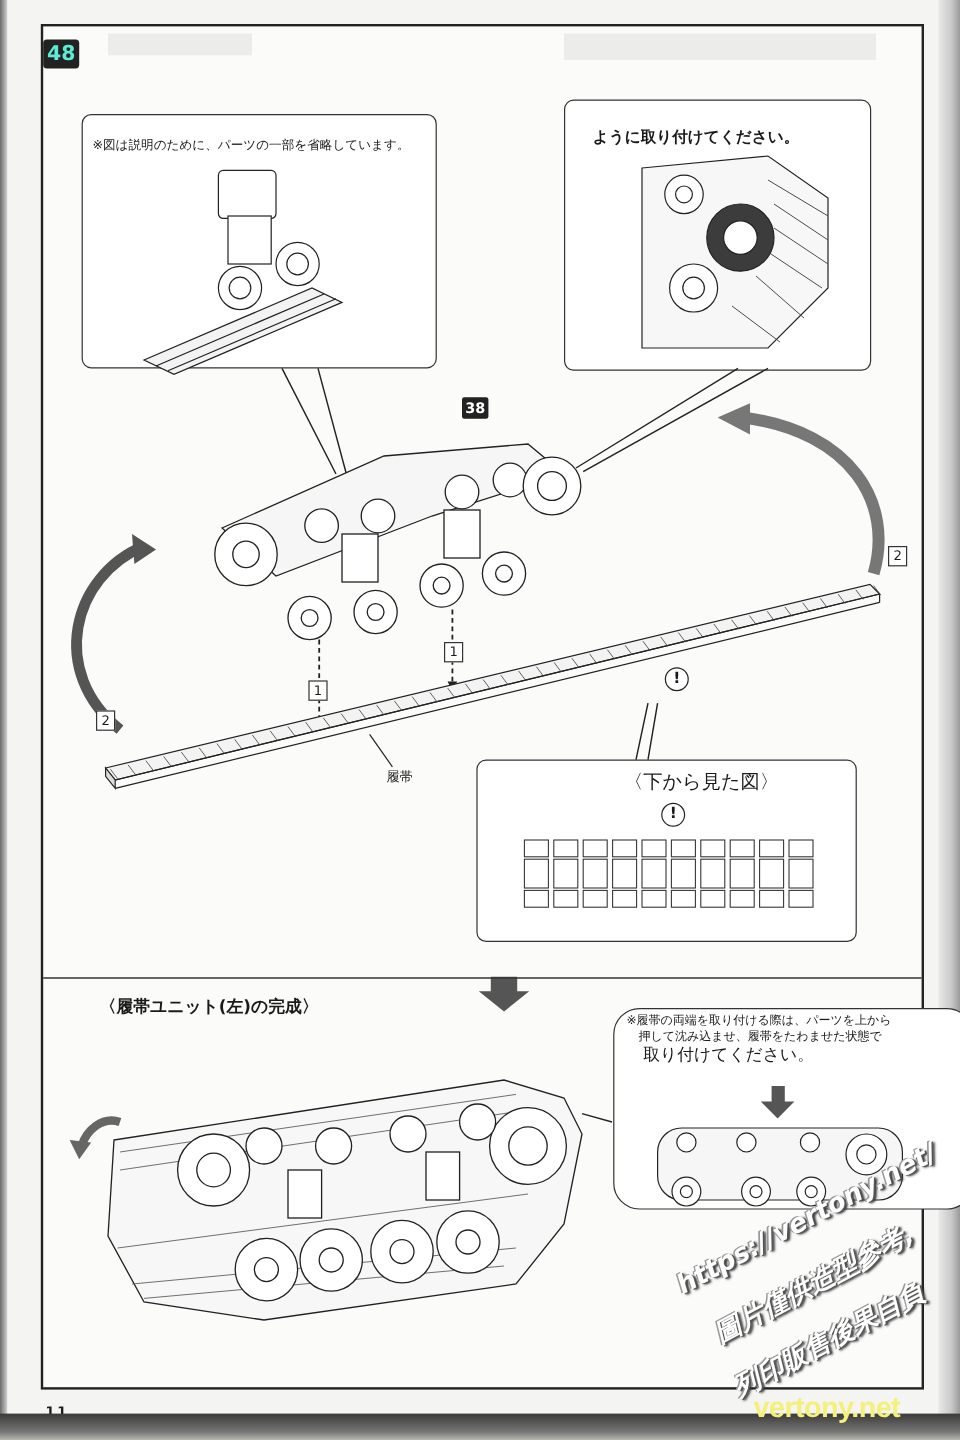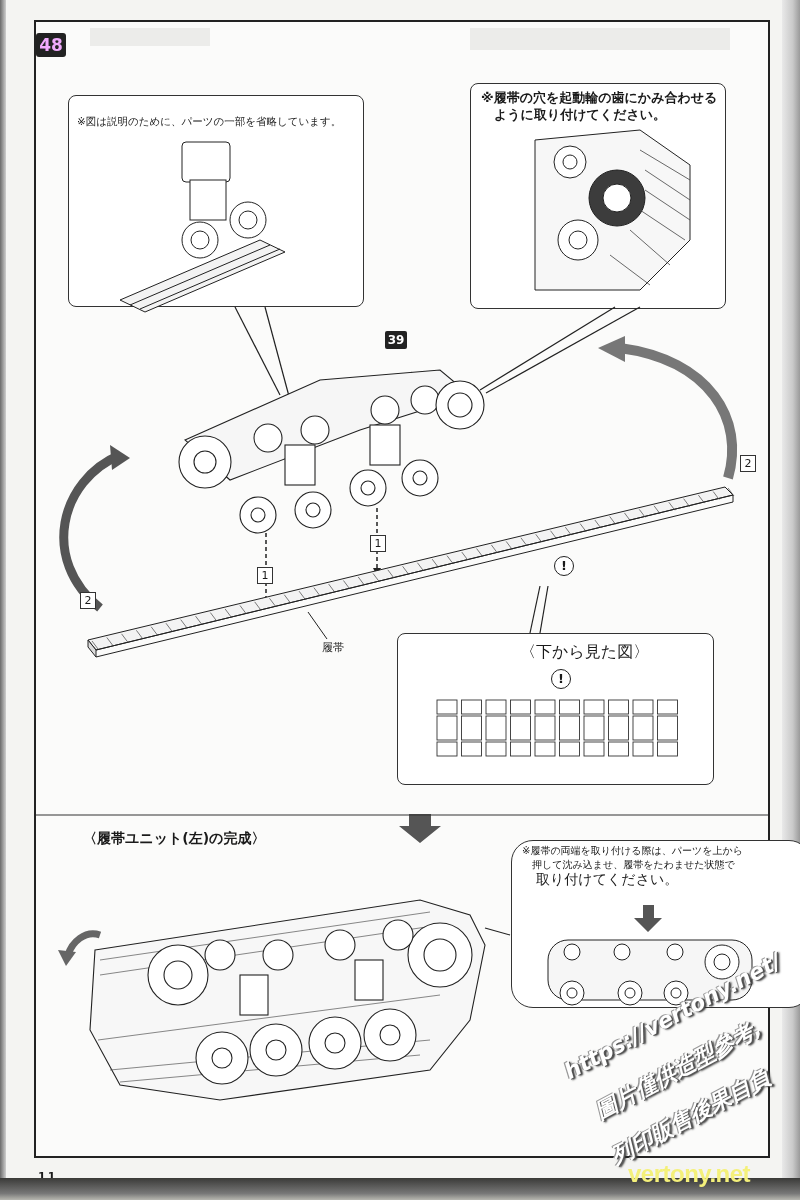--- a/index.html
+++ b/index.html
@@ -12,21 +12,21 @@
   .page-edge-left { position:absolute; left:0; top:0; width:6px; height:1200px; background:linear-gradient(90deg,#6b6b6b,#cfcfcf); }
   .page-edge-right { position:absolute; right:0; top:0; width:18px; height:1200px; background:linear-gradient(90deg,#e9e9e9,#c9c9c9 60%,#9a9a9a); }
   .bottom-strip { position:absolute; left:0; bottom:0; width:800px; height:22px; background:linear-gradient(180deg,#3a3a38,#777 70%,#b7b7b0); }
   .frame {
     position:absolute; left:34px; top:20px; width:736px; height:1138px;
     border:2px solid #222; background:#fbfbfa; box-sizing:border-box;
   }
   .ghost { position:absolute; color:#d9d9d6; font-weight:bold; }
   .step-num {
     position:absolute; left:36px; top:33px; width:30px; height:24px;
-    background:#222; color:#f0abfc; font-weight:bold; font-size:17px;
+    background:#222; color:#5eead4; font-weight:bold; font-size:17px;
     border-radius:3px; text-align:center; line-height:24px;
   }
   .callout {
     position:absolute; background:#fff; border:1.5px solid #333; border-radius:8px;
     box-sizing:border-box;
   }
   .note { position:absolute; font-size:10.5px; line-height:14px; white-space:nowrap; }
   .note-big { font-size:13px; font-weight:bold; line-height:17px; }
   .boxnum {
     position:absolute; width:14px; height:15px; border:1.3px solid #333; background:#fff;
@@ -65,21 +65,20 @@
 <div class="ghost" style="left:90px;top:28px;width:120px;height:18px;background:#ececea;"></div>
 <div class="ghost" style="left:470px;top:28px;width:260px;height:22px;background:#ececea;"></div>
 
 <div class="step-num">48</div>
 
 <div class="callout" style="left:68px;top:95px;width:296px;height:212px;">
   <div class="note" style="left:8px;top:18px;">※図は説明のために、パーツの一部を省略しています。</div>
 </div>
 
 <div class="callout" style="left:470px;top:83px;width:256px;height:226px;">
-  <div class="note note-big" style="left:10px;top:5px;">※履帯の穴を起動輪の歯にかみ合わせる</div>
   <div class="note note-big" style="left:10px;top:22px;">　ように取り付けてください。</div>
 </div>
 
 <div class="callout" style="left:397px;top:633px;width:317px;height:152px;">
   <div class="label" style="left:122px;top:8px;font-size:16px;">〈下から見た図〉</div>
 </div>
 
 <div class="callout" style="left:511px;top:840px;width:300px;height:168px;border-radius:22px;">
   <div class="note" style="left:10px;top:3px;font-size:10px;">※履帯の両端を取り付ける際は、パーツを上から</div>
   <div class="note" style="left:10px;top:17px;font-size:10px;">　押して沈み込ませ、履帯をたわませた状態で</div>
@@ -294,21 +293,21 @@
     <circle cx="630" cy="993" r="12"></circle>
       <circle cx="630" cy="993" r="5"></circle>
     <circle cx="676" cy="993" r="12"></circle>
       <circle cx="676" cy="993" r="5"></circle>
   </g>
   <polygon points="643,905 654,905 654,918 662,918 648,932 634,918 643,918" fill="#555"></polygon>
 
   <line x1="36" y1="815" x2="768" y2="815" stroke="#333" stroke-width="1.2"></line>
 </svg>
 
-<div class="part-num" style="left:385px;top:331px;">39</div>
+<div class="part-num" style="left:385px;top:331px;">38</div>
 
 <div class="boxnum" style="left:257px;top:567px;">1</div>
 <div class="boxnum" style="left:370px;top:535px;">1</div>
 <div class="boxnum" style="left:80px;top:592px;">2</div>
 <div class="boxnum" style="left:740px;top:455px;">2</div>
 
 <div class="label" style="left:322px;top:640px;">履帯</div>
 <svg width="800" height="1200">
   <line x1="327" y1="639" x2="308" y2="612" stroke="#222" stroke-width="1"></line>
 </svg>

